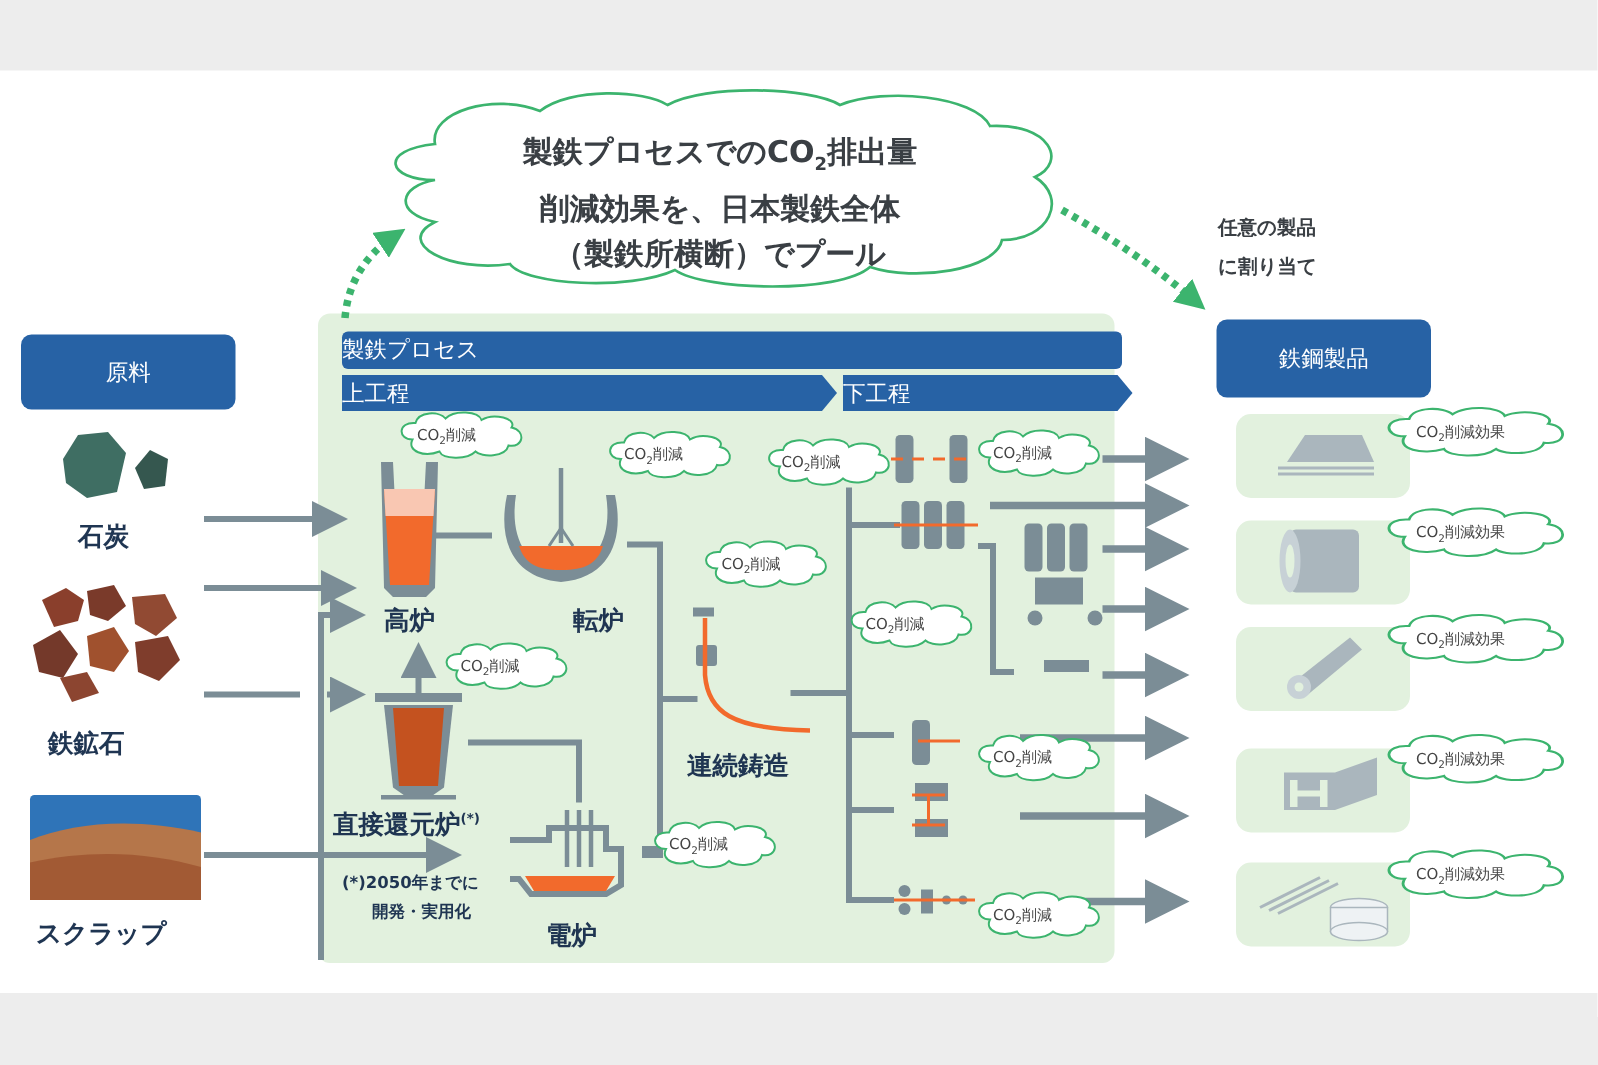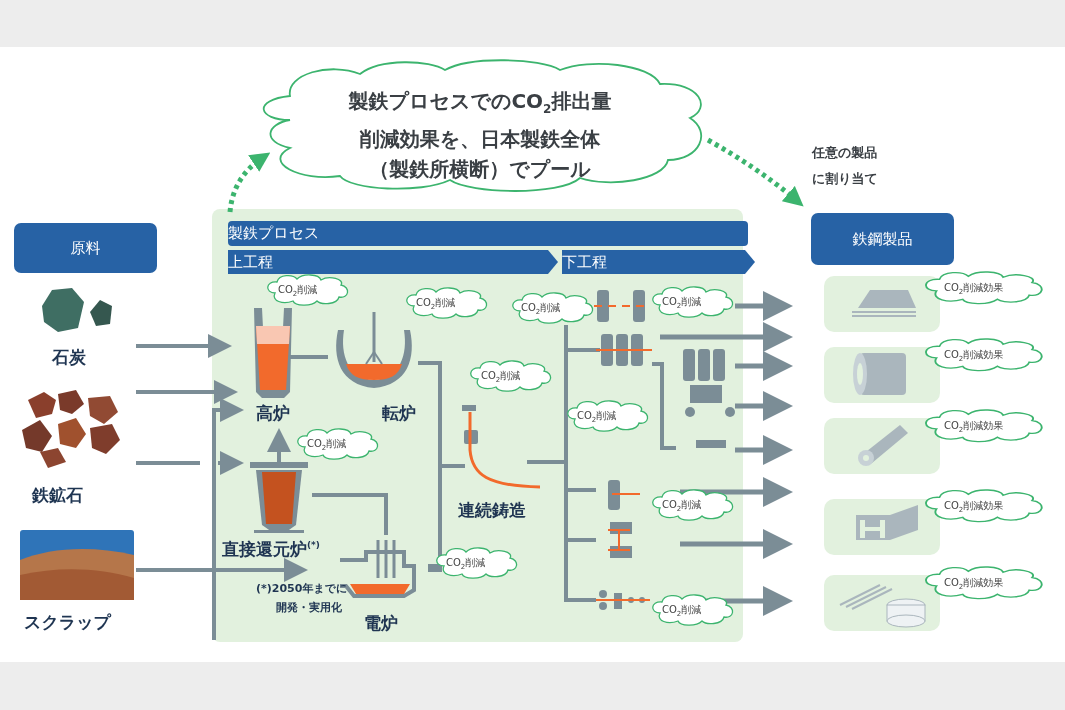--- a/index.html
+++ b/index.html
@@ -7,21 +7,21 @@
          font-family:"DejaVu Sans", sans-serif; color:#2b3a4a; }
   .band { position:absolute; left:0; width:1065px; background:#ededed; }
   .band.top { top:0; height:47px; }
   .band.bottom { top:662px; height:48px; }
   svg#diagram { position:absolute; left:0; top:0; }
   .big-cloud-text { position:absolute; left:300px; top:86px; width:360px; text-align:center;
      font-size:20px; font-weight:bold; line-height:30px; color:#3a3f44; }
   .assign-text { position:absolute; left:812px; top:140px; font-size:13px; font-weight:bold; line-height:26px; color:#3a3f44; }
   .blue-btn { position:absolute; background:#2762a5; color:#fff; border-radius:7px; display:flex; align-items:center; justify-content:center; font-size:15px; }
   .label { position:absolute; font-weight:bold; color:#1f3552; font-size:17px; white-space:nowrap; }
-  .small-label { position:absolute; font-weight:bold; color:#1f3552; font-size:11px; white-space:nowrap;margin-left:28px; }
+  .small-label { position:absolute; font-weight:bold; color:#1f3552; font-size:11px; white-space:nowrap; }
   .co2 { position:absolute; font-size:10px; color:#444; white-space:nowrap; }
   .co2 sub { font-size:7px; }
   .hdr-text { position:absolute; color:#fff; font-size:15px; text-align:left; }
 </style>
 </head>
 <body>
 
 <div class="band top"></div>
 <div class="band bottom"></div>
 

